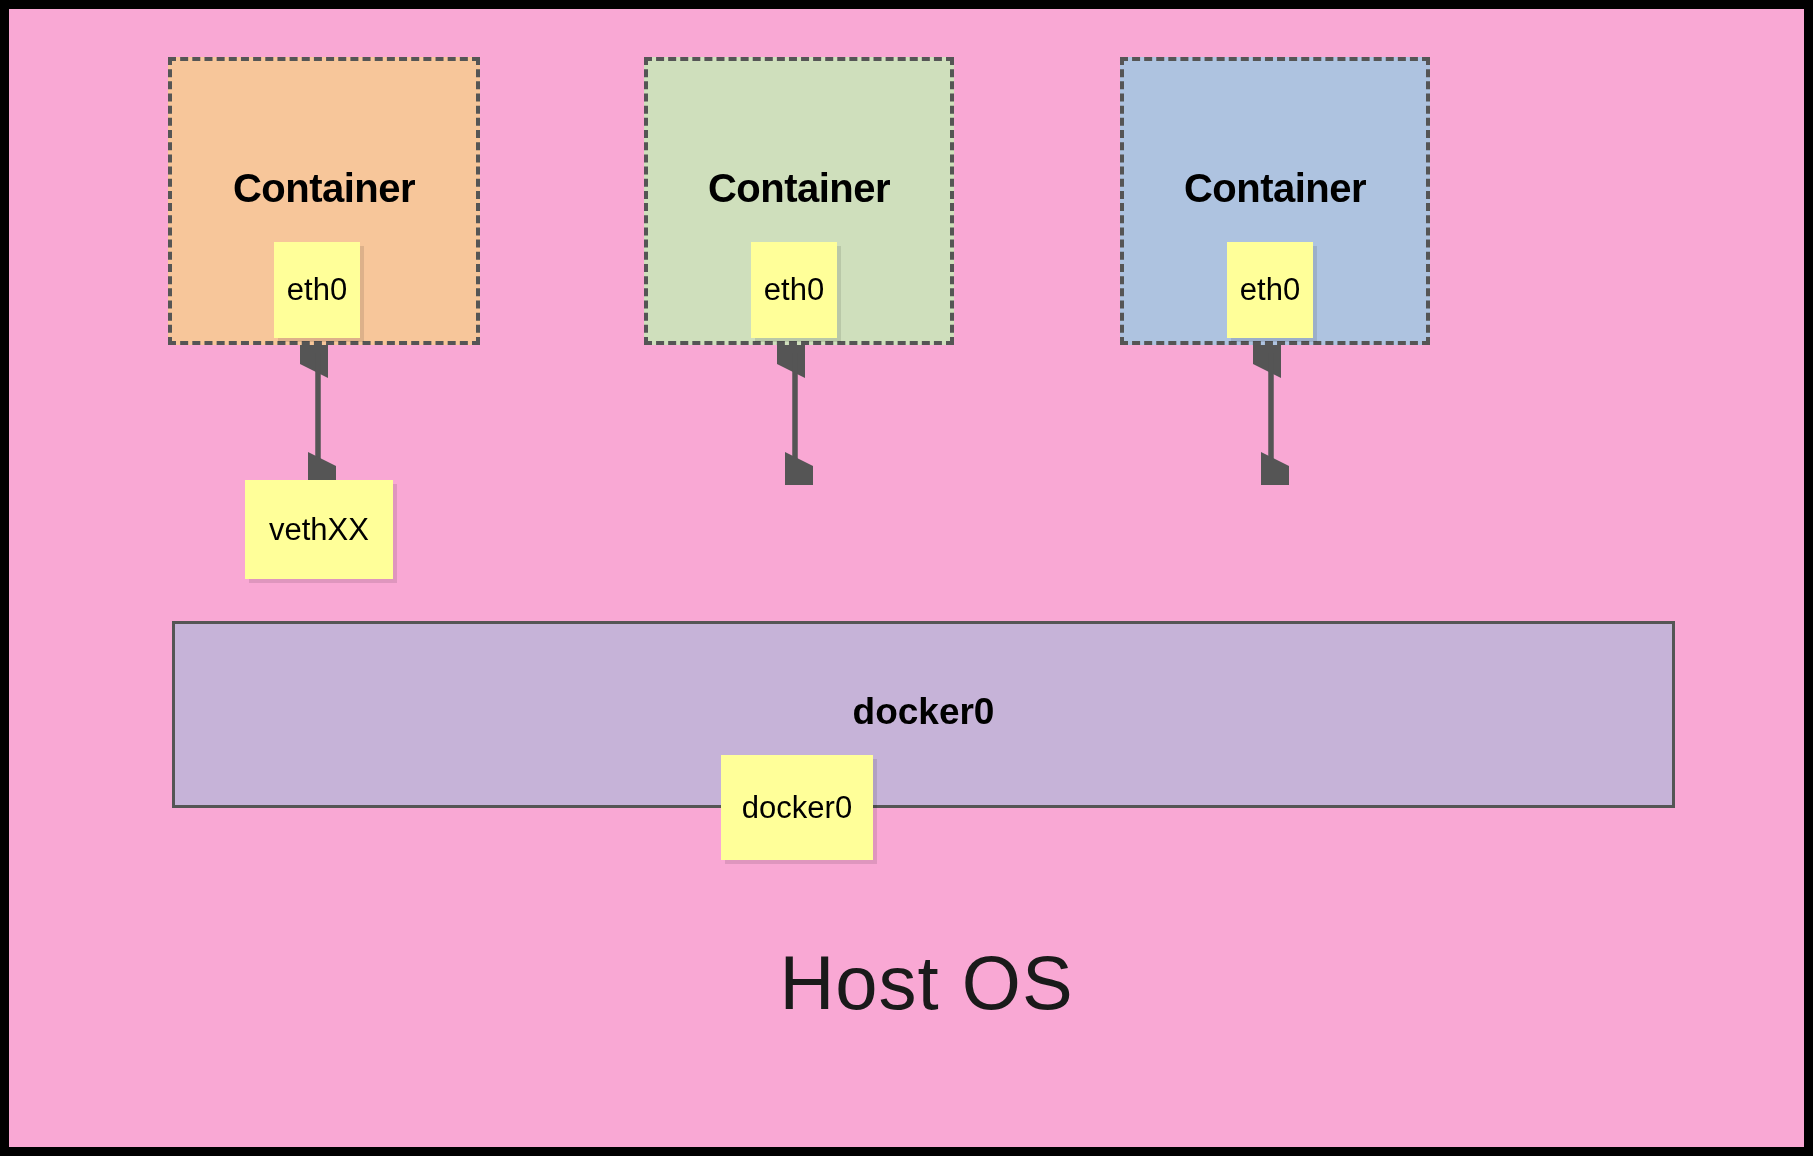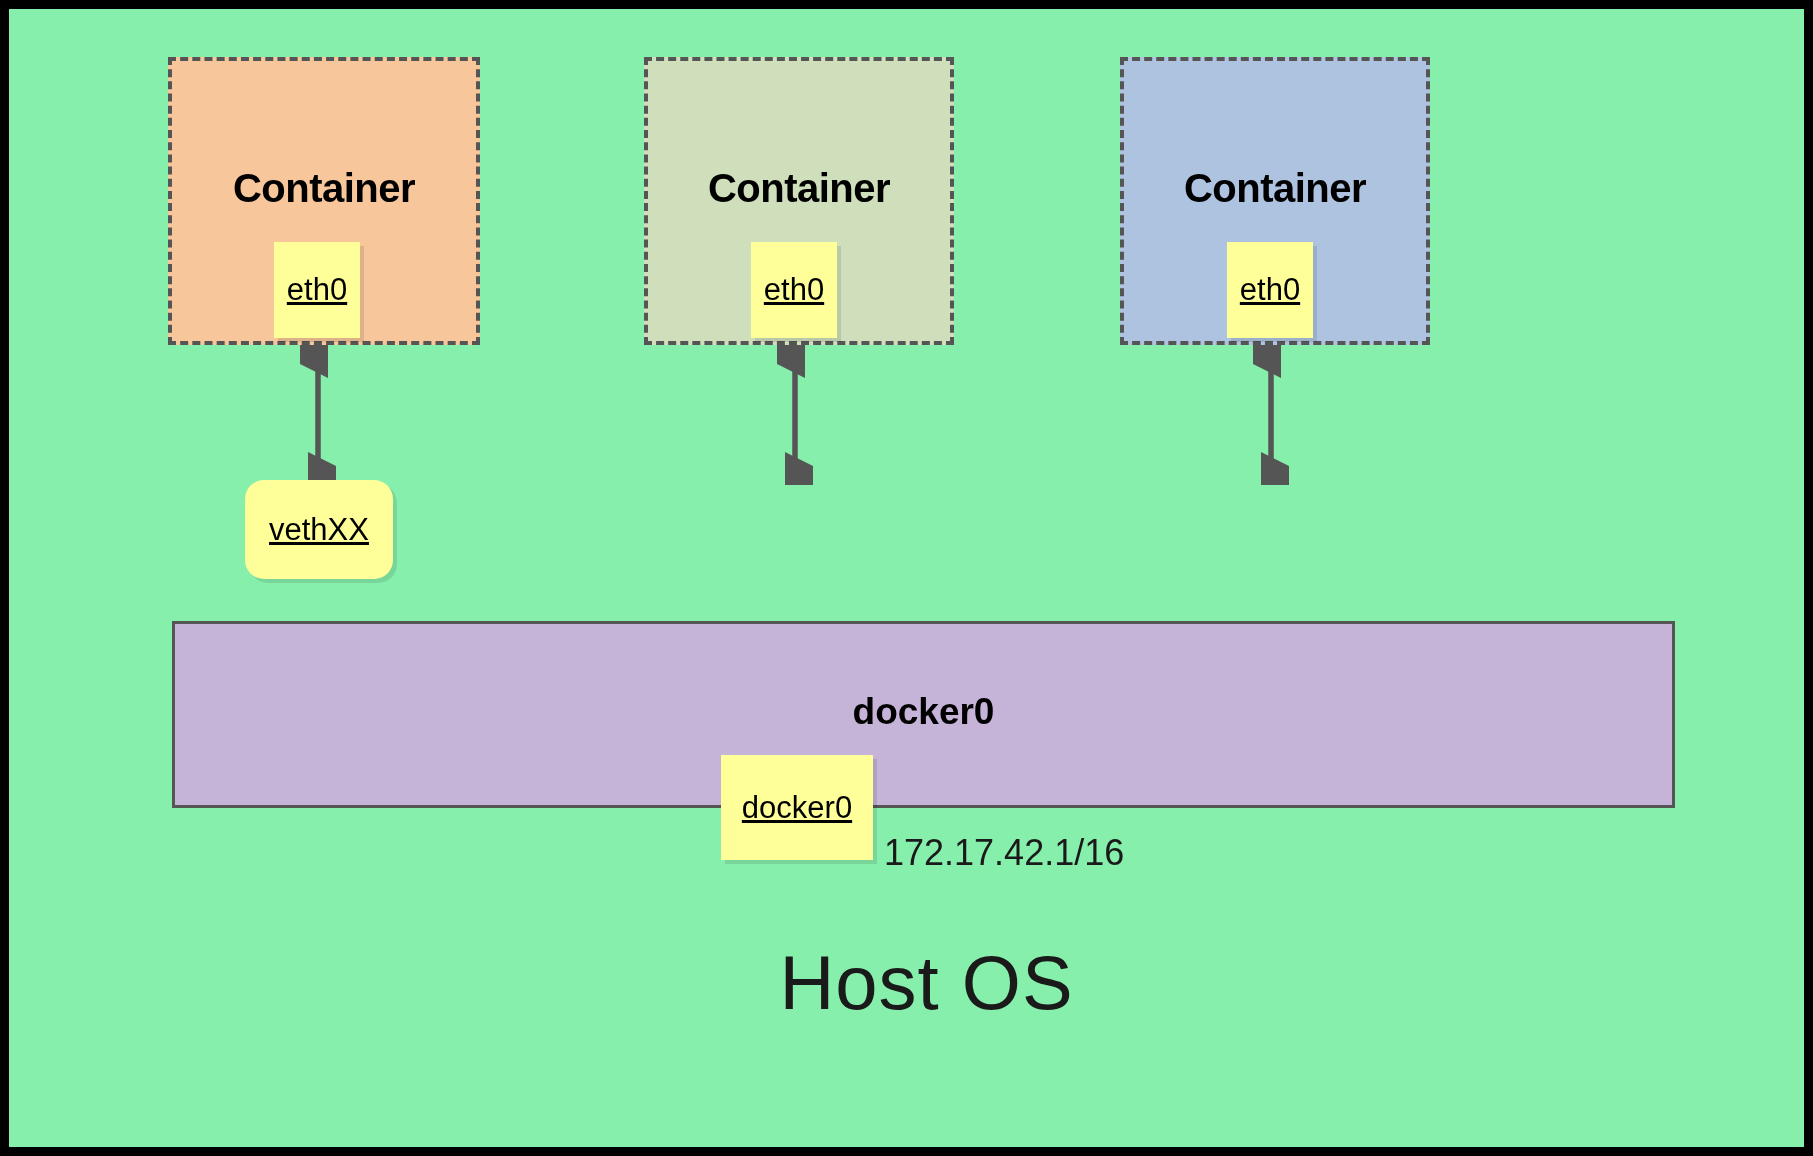--- a/index.html
+++ b/index.html
@@ -4,21 +4,21 @@
 <style>
   html, body {
     margin: 0;
     padding: 0;
     background: #ffffff;
   }
   #canvas {
     position: relative;
     width: 1813px;
     height: 1156px;
-    background: #86efac;
+    background: #f9a8d4;
     border: 9px solid #000000;
     box-sizing: border-box;
     font-family: "Liberation Sans", sans-serif;
     overflow: hidden;
   }
 
   
   .container-box {
     position: absolute;
     border: 4px dashed #555555;
@@ -40,21 +40,20 @@
     position: absolute;
     background: #ffff99;
     box-sizing: border-box;
     box-shadow: 4px 4px 0 rgba(0,0,0,0.10);
     display: flex;
     align-items: center;
     justify-content: center;
     font-size: 31px;
     color: #000000;
     z-index: 40;
-    text-decoration: underline;
   }
 
   
   #bridge {
     position: absolute;
     background: #c6b3d8;
     border: 3px solid #555555;
     box-sizing: border-box;
     z-index: 10;
   }
@@ -130,23 +129,22 @@
 
   <svg class="arrow" style="left:1244px; top:336px;" width="36" height="140" viewBox="0 0 36 140">
     <line x1="18" y1="132" x2="18" y2="8" stroke="#555555" stroke-width="5" marker-end="url(#ah-up)"></line>
     <line x1="18" y1="8" x2="18" y2="132" stroke="#555555" stroke-width="5" marker-end="url(#ah-dn)"></line>
   </svg>
 
   <div id="bridge" style="left:163px; top:612px; width:1503px; height:187px;"></div>
 
   <div id="bridge-label" style="left:163px; top:682px; width:1503px;">docker0</div>
 
-  <div class="chip" id="veth-1" style="left:236px; top:471px; width:148px; height:99px;border-radius:19px;">vethXX</div>
+  <div class="chip" id="veth-1" style="left:236px; top:471px; width:148px; height:99px;">vethXX</div>
 
 
 
   <div class="chip" id="docker0-chip" style="left:712px; top:746px; width:152px; height:105px;">docker0</div>
 
-  <div class="plain-label" id="bridge-ip" style="left:875px; top:823px;">172.17.42.1/16</div>
 
   <div id="host-os" style="top:930px;margin-left:40px;">Host OS</div>
 
 </div>
 
 </body></html>

